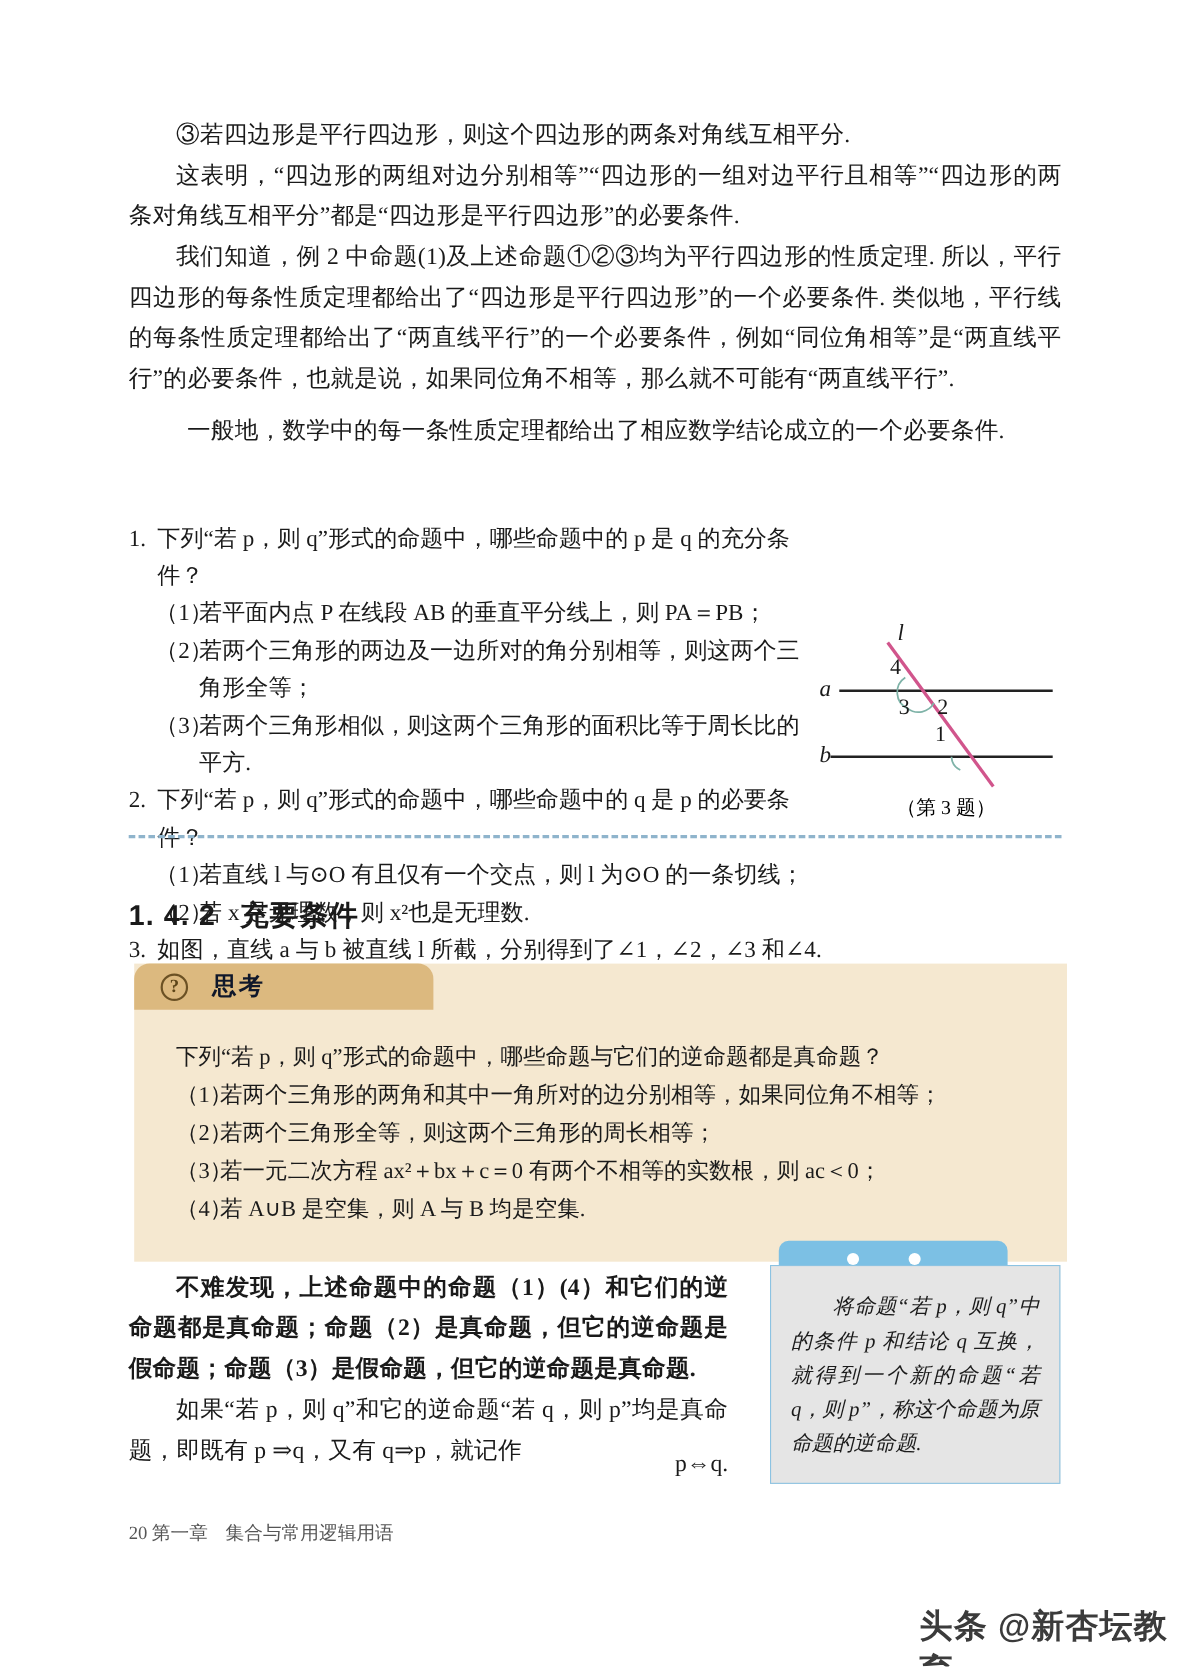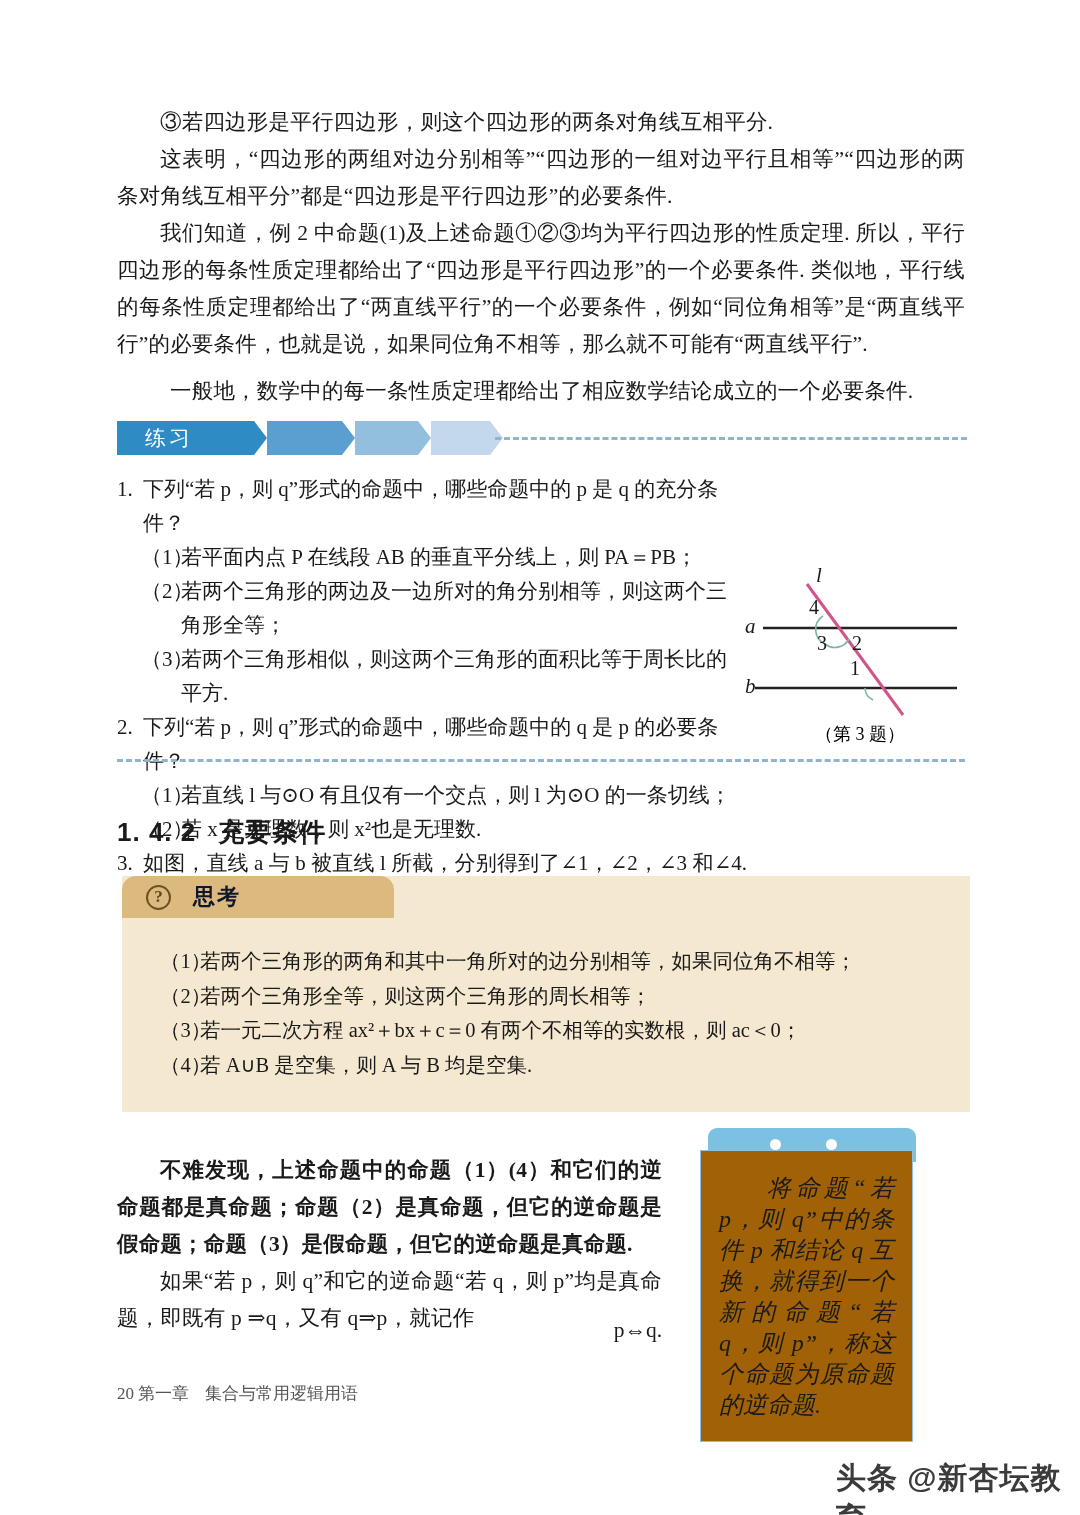--- a/index.html
+++ b/index.html
@@ -221,26 +221,26 @@
     width: 11px; height: 11px;
     background: #ffffff;
     border-radius: 50%;
   }
   #note-tab .hole.h1 { left: 62px; }
   #note-tab .hole.h2 { left: 118px; }
   #note-card {
     position: absolute;
     left: 0;
     top: 22px;
-    width: 213px;
+    width: 264px;
     box-sizing: border-box;
-    background: #a16207;
+    background: #e5e5e5;
     border: 1.5px solid #8cc3e2;
     padding: 22px 18px 20px 18px;
-    font-size: 24px;
+    font-size: 19px;
     line-height: 31px;
     font-family: "Liberation Serif", serif;
     font-style: italic;
     text-align: justify;
     text-justify: inter-ideograph;
     color: #1a1a1a;
   }
   #note-card .n-indent { text-indent: 2em; }
 
   
@@ -273,30 +273,20 @@
 
 <div class="page">
 
   <div id="top-body">
     <p class="para indent" style="margin:0 0 0 0;">③若四边形是平行四边形，则这个四边形的两条对角线互相平分.</p>
     <p class="para indent" style="margin:0;">这表明，“四边形的两组对边分别相等”“四边形的一组对边平行且相等”“四边形的两条对角线互相平分”都是“四边形是平行四边形”的必要条件.</p>
     <p class="para indent" style="margin:0;">我们知道，例 2 中命题(1)及上述命题①②③均为平行四边形的性质定理. 所以，平行四边形的每条性质定理都给出了“四边形是平行四边形”的一个必要条件. 类似地，平行线的每条性质定理都给出了“两直线平行”的一个必要条件，例如“同位角相等”是“两直线平行”的必要条件，也就是说，如果同位角不相等，那么就不可能有“两直线平行”.</p>
     <p class="para indent" style="margin:10px;">一般地，数学中的每一条性质定理都给出了相应数学结论成立的一个必要条件.</p>
   </div>
 
-  <div id="exercise-band">
-    <div class="chev-wrap">
-      <div class="chev c1"></div>
-      <div class="chev c2"></div>
-      <div class="chev c3"></div>
-      <div class="chev c4"></div>
-    </div>
-    <div id="exercise-label">练习</div>
-    <div class="dashline" id="band-dash"></div>
-  </div>
 
   <div id="exercises">
 
     <div class="ex-item">
       <div class="ex-num">1.</div>
       <div class="ex-text">下列“若 p，则 q”形式的命题中，哪些命题中的 p 是 q 的充分条件？</div>
     </div>
     <div class="sub-item">
       <div class="sub-num">（1）</div>
       <div>若平面内点 P 在线段 AB 的垂直平分线上，则 PA＝PB；</div>
@@ -358,20 +348,21 @@
   <div id="section-heading">
     <span class="num">1. 4. 2</span><span>充要条件</span>
   </div>
 
   <div id="think-box">
     <div id="think-tab">
       <div id="think-qmark">?</div>
       <div id="think-title">思考</div>
     </div>
     <div id="think-body">
+      <div style="margin-bottom:0;">下列“若 p，则 q”形式的命题中，哪些命题与它们的逆命题都是真命题？</div>
       <div class="t-row">
         <div class="t-num">（1）</div>
         <div>若两个三角形的两角和其中一角所对的边分别相等，如果同位角不相等；</div>
       </div>
       <div class="t-row">
         <div class="t-num">（2）</div>
         <div>若两个三角形全等，则这两个三角形的周长相等；</div>
       </div>
       <div class="t-row">
         <div class="t-num">（3）</div>

